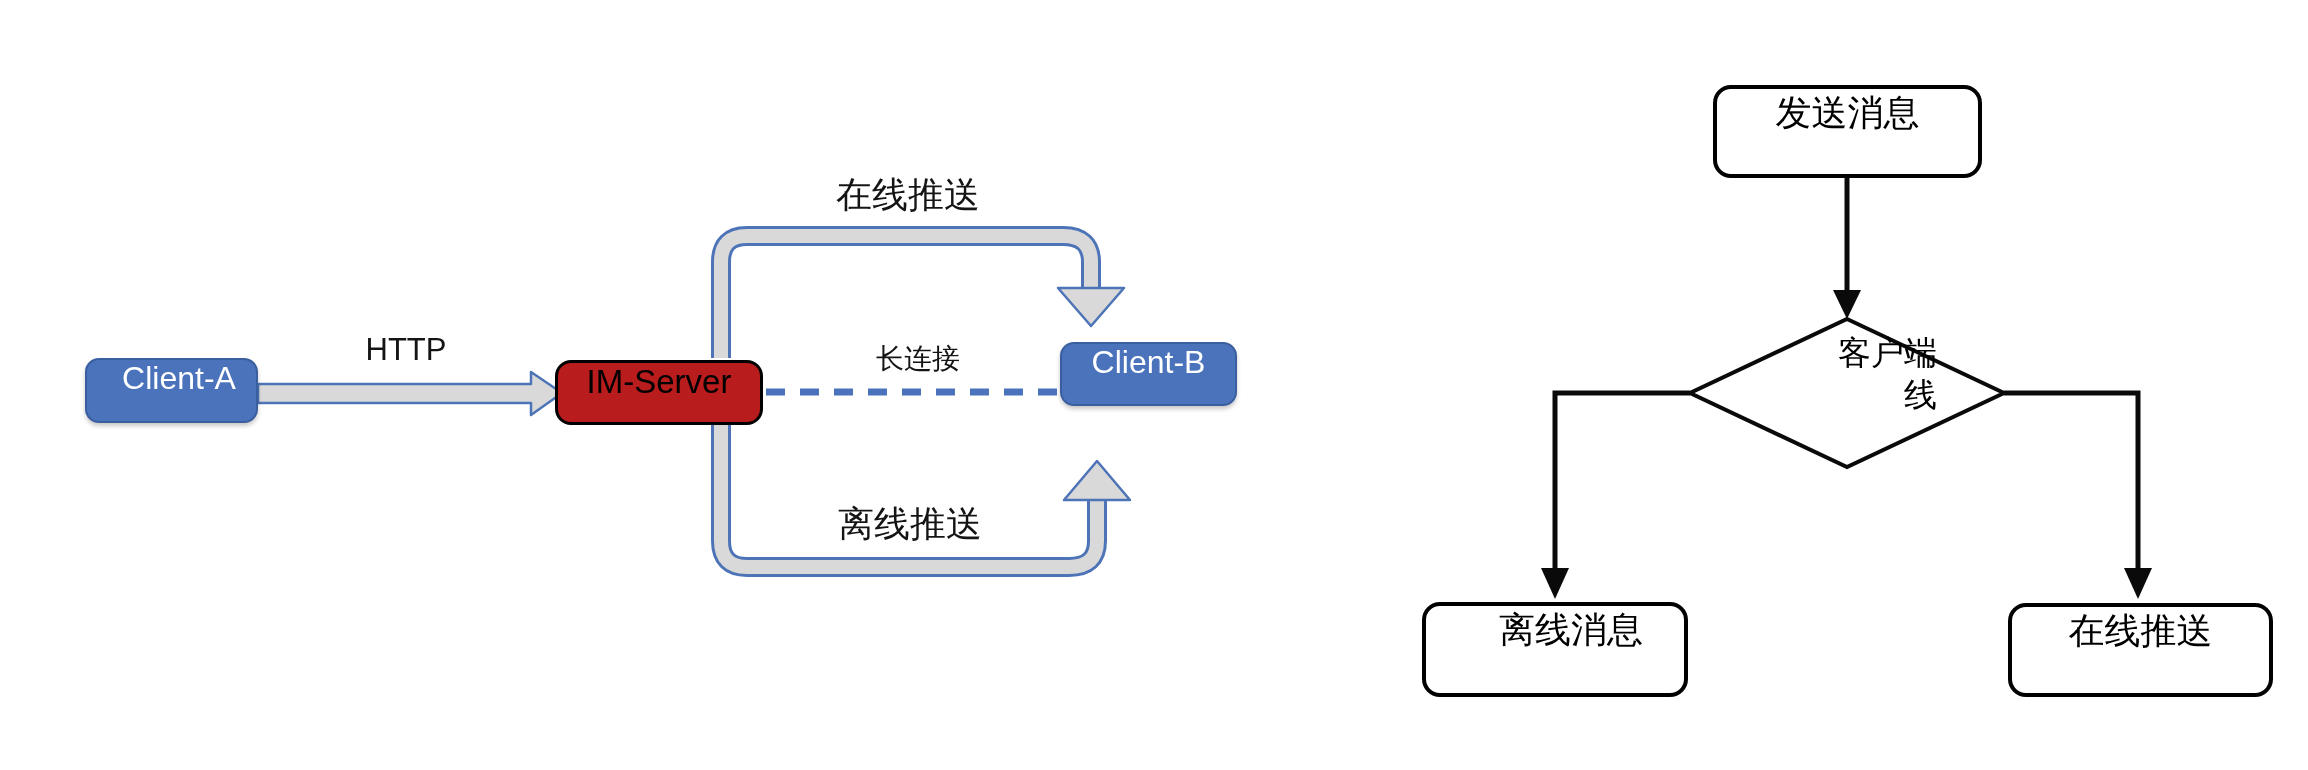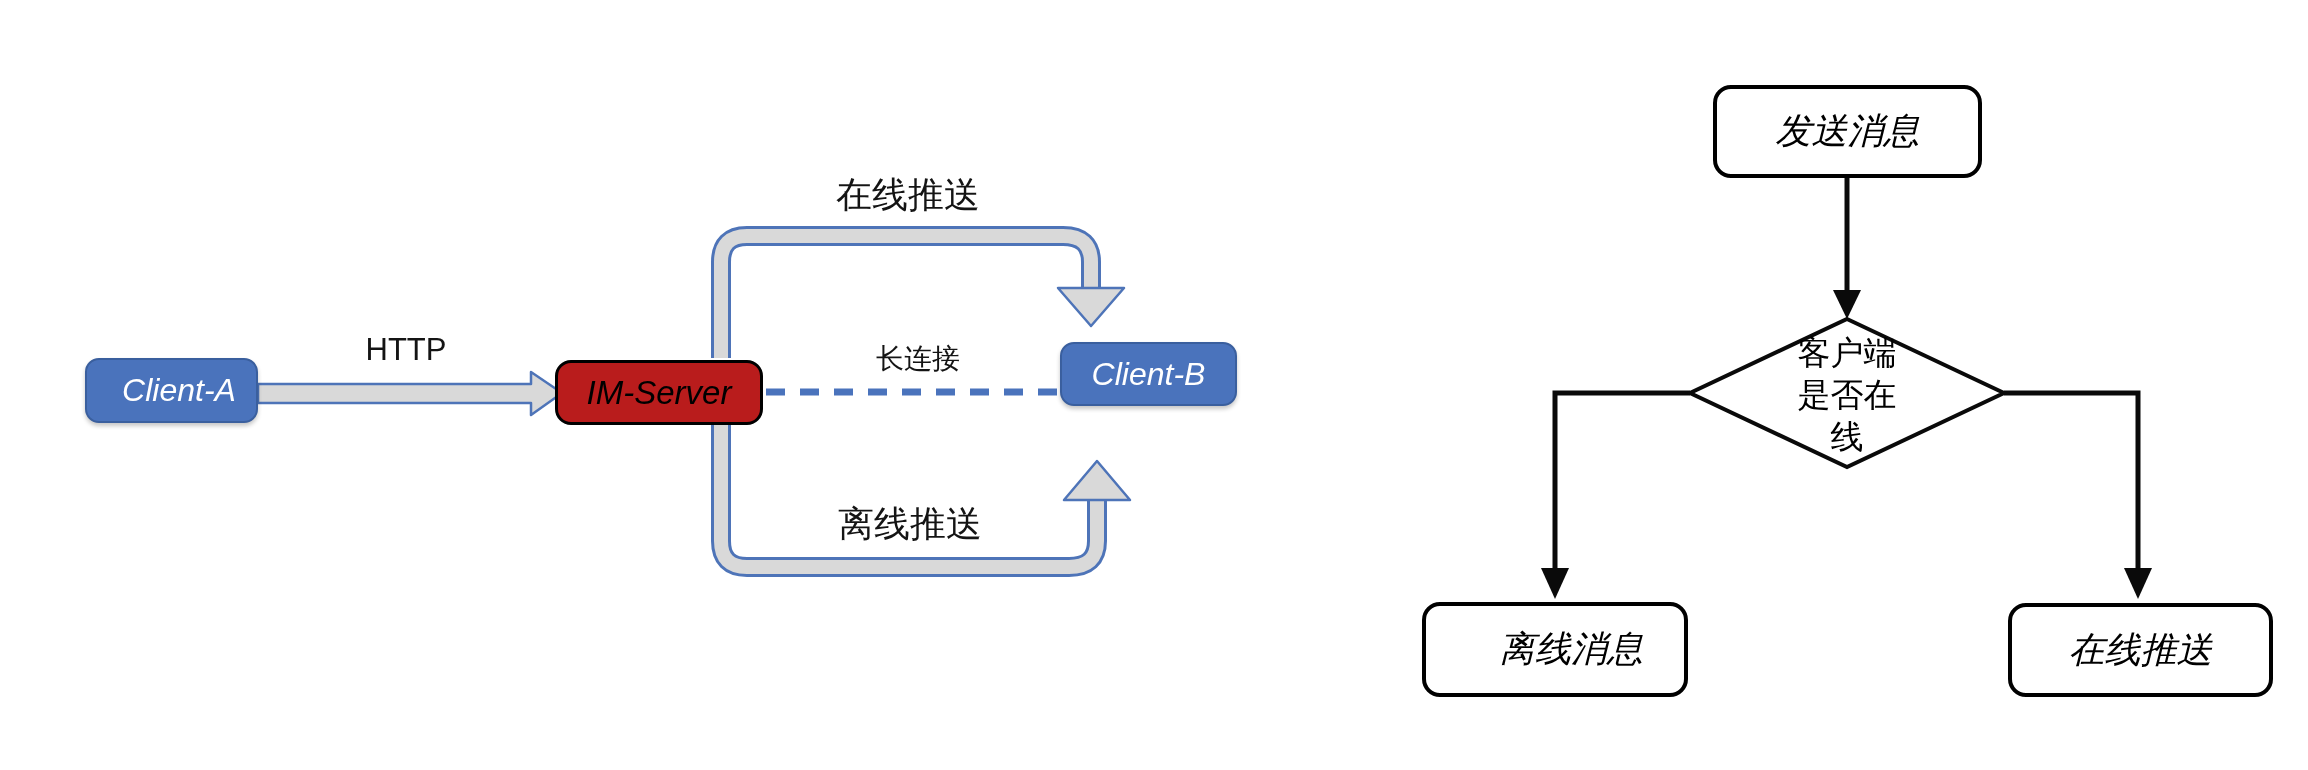--- a/index.html
+++ b/index.html
@@ -19,24 +19,23 @@
   .pipe-inner  { fill: none; stroke: var(--pipe-fill,#D9D9D9); stroke-width: 14; }
   .pipe-head   { fill: var(--pipe-fill,#D9D9D9); stroke: var(--pipe-border,#4E74B8); stroke-width: 2.5; stroke-linejoin: round; }
   .dash-line   { stroke: var(--dashed-line,#4A73BC); stroke-width: 7; stroke-dasharray: 19 15; fill: none; }
   .flow-line   { stroke: var(--flow-line,#000); stroke-width: 5; fill: none; }
   .flow-head   { fill: var(--flow-line,#000); stroke: none; }
   .diamond     { fill: #fff; stroke: var(--flow-line,#000); stroke-width: 4; }
 
   
   .node {
     position: absolute;
-    display: flex; align-items: center; justify-content: center;
+    display: flex; align-items: flex-start; justify-content: center;
     box-sizing: border-box;
     white-space: nowrap;
-    font-style: italic;
   }
   .node.blue {
     background: var(--client-node-fill,#4A73BC);
     border: 2.5px solid var(--client-node-border,#3A5F9E);
     border-radius: 14px;
     color: #fff;
     font-size: 32px;
     box-shadow: 0 3px 4px rgba(0,0,0,0.22);
   }
   .node.white-sm {
@@ -73,21 +72,21 @@
   .offline-push-label { left: 830px; top: 500px; width: 160px; font-size: 36px; }
 
   .decision-label {
     position: absolute;
     left: 1757px; top: 332px; width: 180px;
     text-align: center;
     color: #000;
     font-size: 33px;
     line-height: 42px;
   }
-  .decision-label span { display: block; }
+  .decision-label span { display: block; text-align: right; }
 </style>
 </head>
 <body>
 
 <div class="canvas">
 
   <svg class="wires" viewBox="0 0 2308 770">
 
     <polygon class="big-arrow" points="258,384 531,384 531,372 562,393 531,415 531,403 258,403"></polygon>
 
@@ -127,21 +126,20 @@
   <div class="edge-label online-push-label">在线推送</div>
   <div class="edge-label long-conn-label">长连接</div>
   <div class="edge-label offline-push-label">离线推送</div>
 
   <div class="node white-lg send-message">
     <span>发送消息</span>
   </div>
 
   <div class="decision-label">
     <span>客户端</span>
-    <span>是否在</span>
     <span>线</span>
   </div>
 
   <div class="node white-lg offline-message">
     <span>离线消息</span>
   </div>
   <div class="node white-lg online-push-box">
     <span>在线推送</span>
   </div>
 

